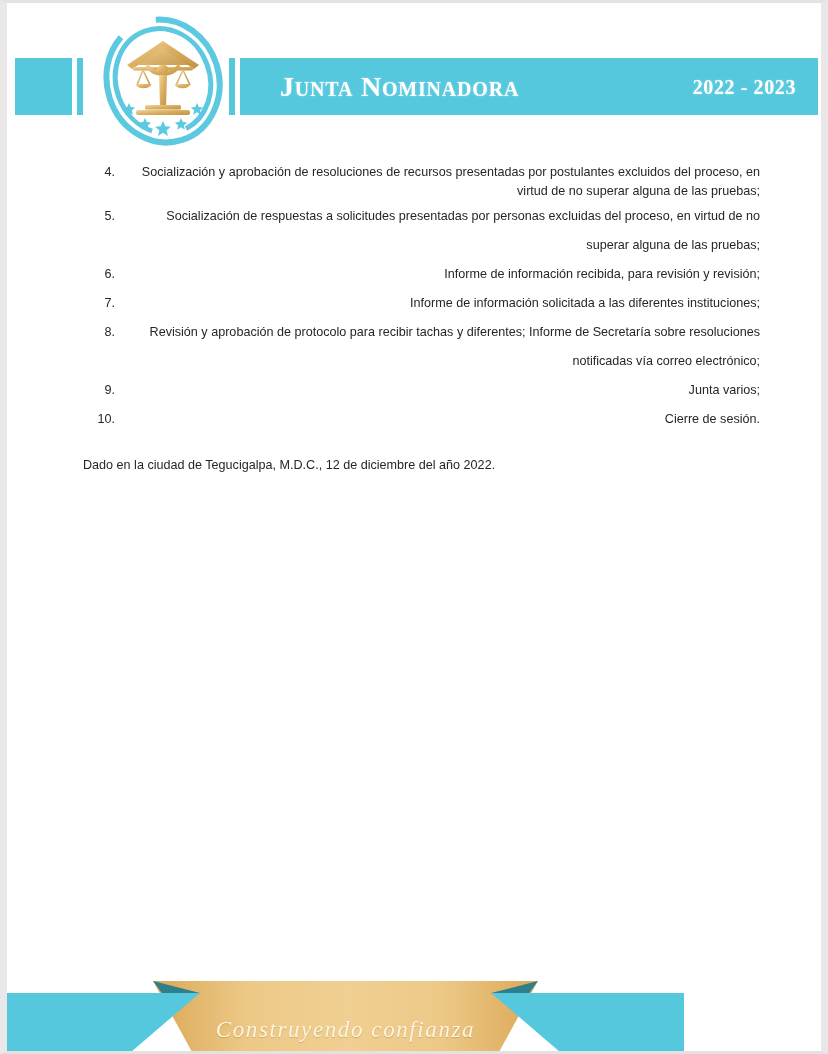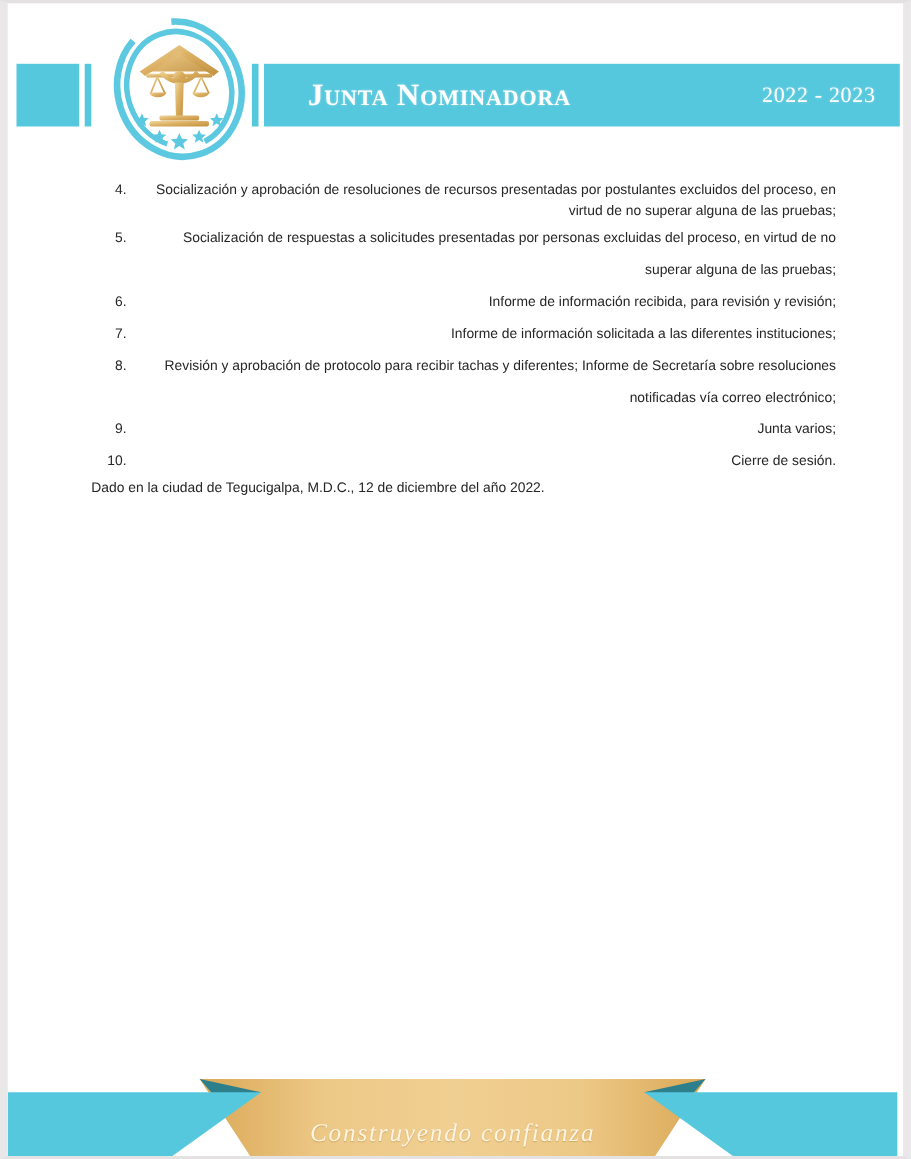--- a/index.html
+++ b/index.html
@@ -79,21 +79,21 @@
     font-variant: small-caps;
     text-shadow: 0 0 2px rgba(255,255,255,0.45);
   }
   .hdr-years {
     position: absolute;
     right: 22px;
     top: 50%;
     transform: translateY(-50%);
     font-family: "Liberation Serif", serif;
     font-size: 20px;
-    font-weight: normal;
+    font-weight: bold;
     letter-spacing: 0.6px;
     color: #ffffff;
     white-space: nowrap;
     text-shadow: 0 0 2px rgba(255,255,255,0.4);
   }
 
   
   .logo {
     position: absolute;
     left: 86px;
@@ -133,34 +133,35 @@
   }
   .li-text { flex: 1 1 auto; text-align: right; }
 
   
   .lh-tight  { line-height: 1.52; margin-bottom: 0px; }
   .lh-just   { line-height: 1.52; text-align: justify; }
   .lh-wide   { line-height: 2.30; }
   .gap-sm    { margin-bottom: 1px; }
 
   .closing {
+    margin-top: 22px;
     padding-left: 76px;
     padding-right: 58px;
     font-family: "Liberation Sans", sans-serif;
     font-size: 12.6px;
     color: #262626;
     line-height: 1.5;
   }
 
   
   .footer {
     position: absolute;
     left: 0;
     bottom: 0;
-    width: 809px;
+    width: 677px;
     height: 86px;
   }
   .footer svg { display: block; width: 100%; height: 100%; }
   .footer-motto {
     position: absolute;
     left: 0;
     right: 0;
     bottom: 8px;
     text-align: center;
     font-family: "Liberation Serif", serif;

